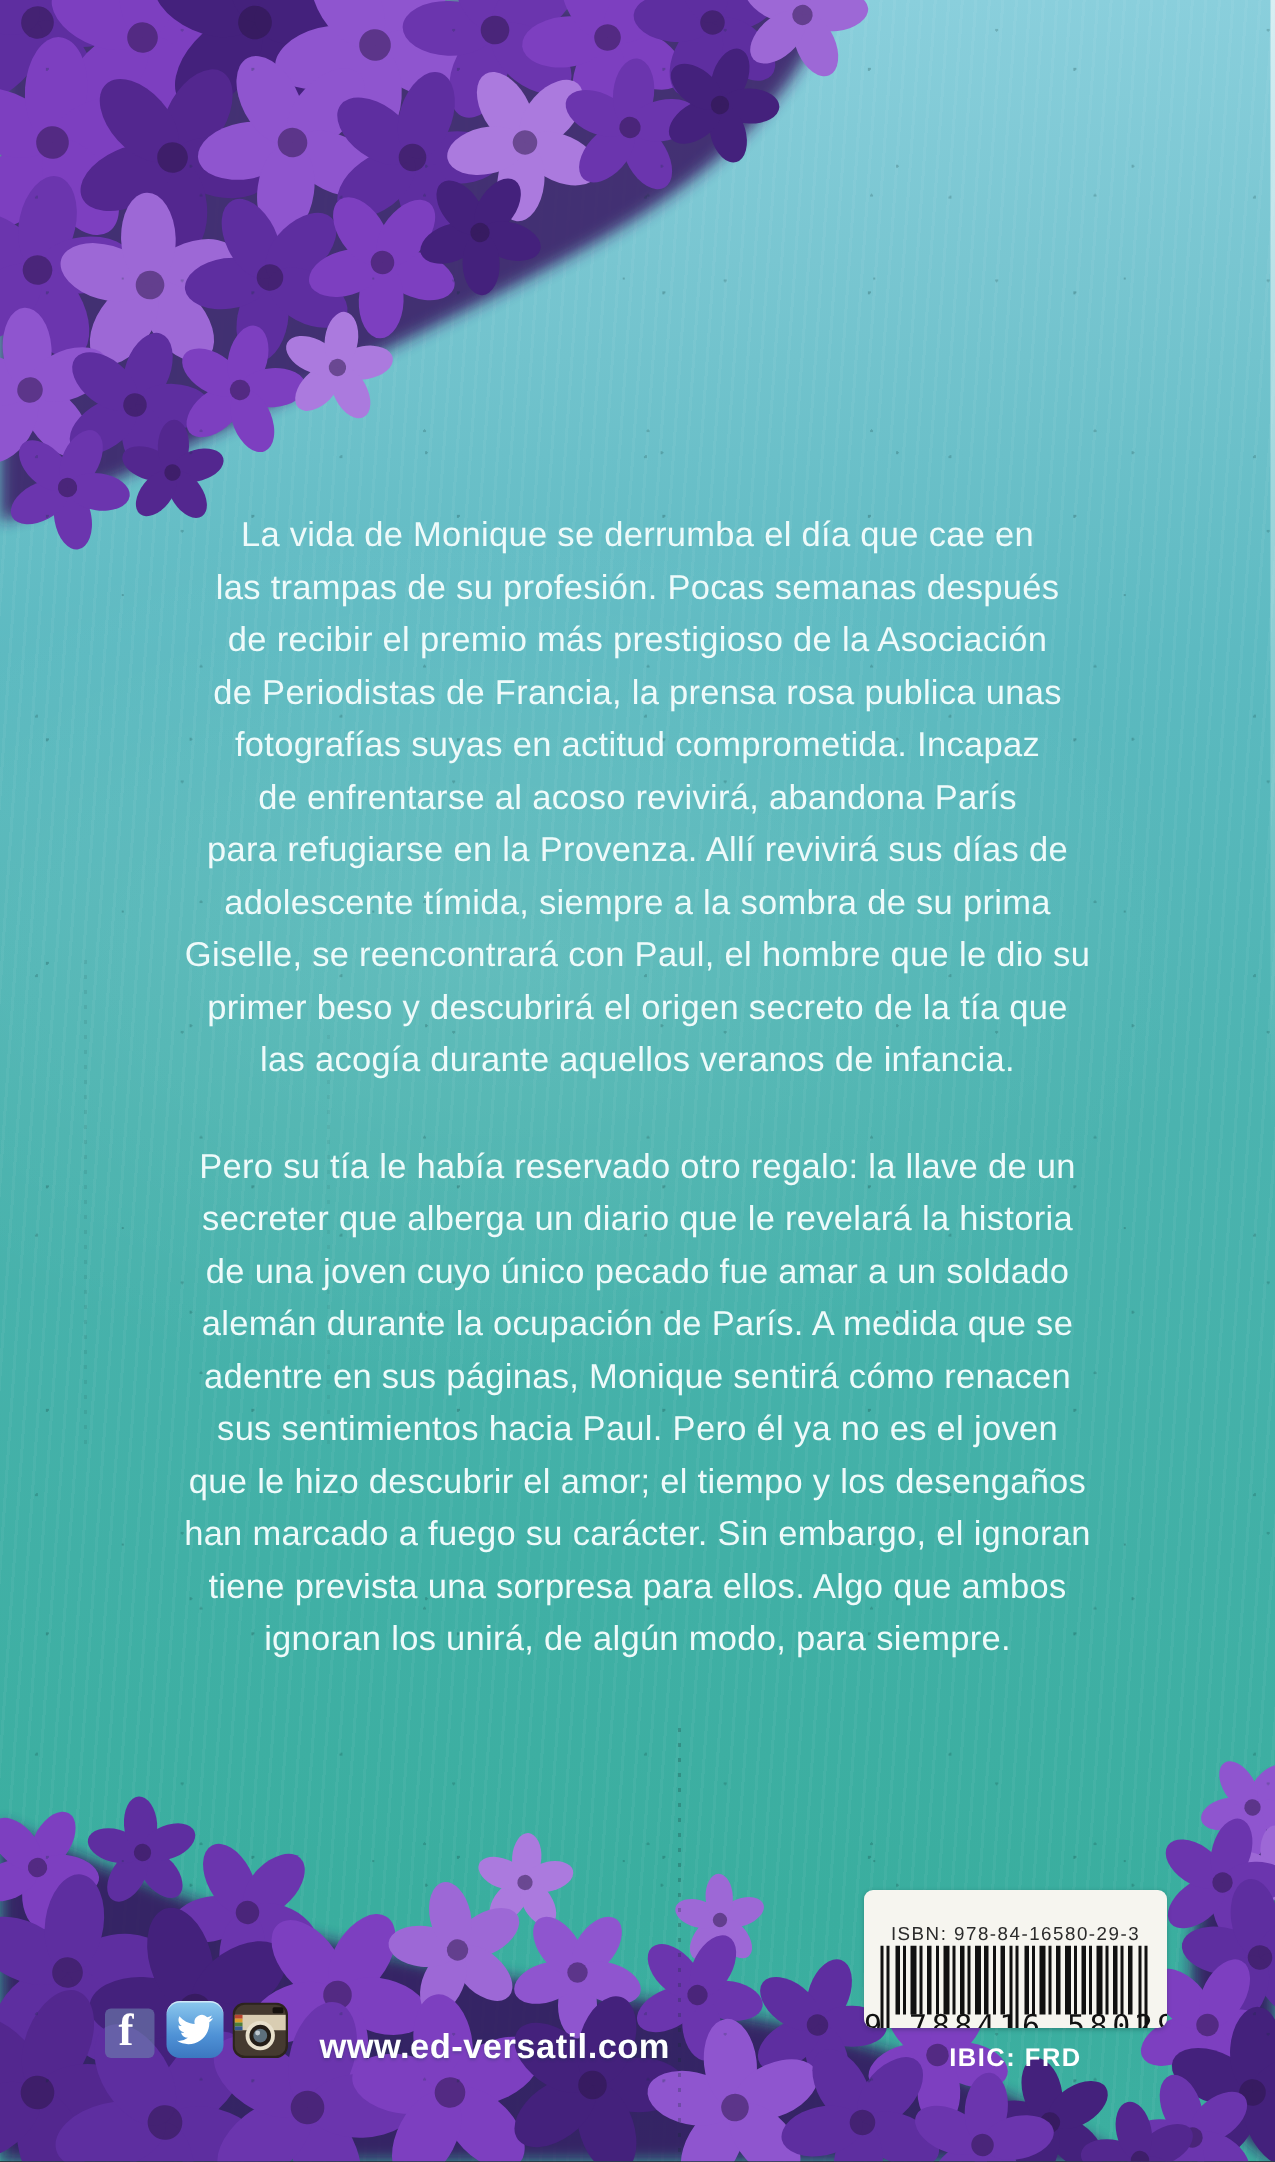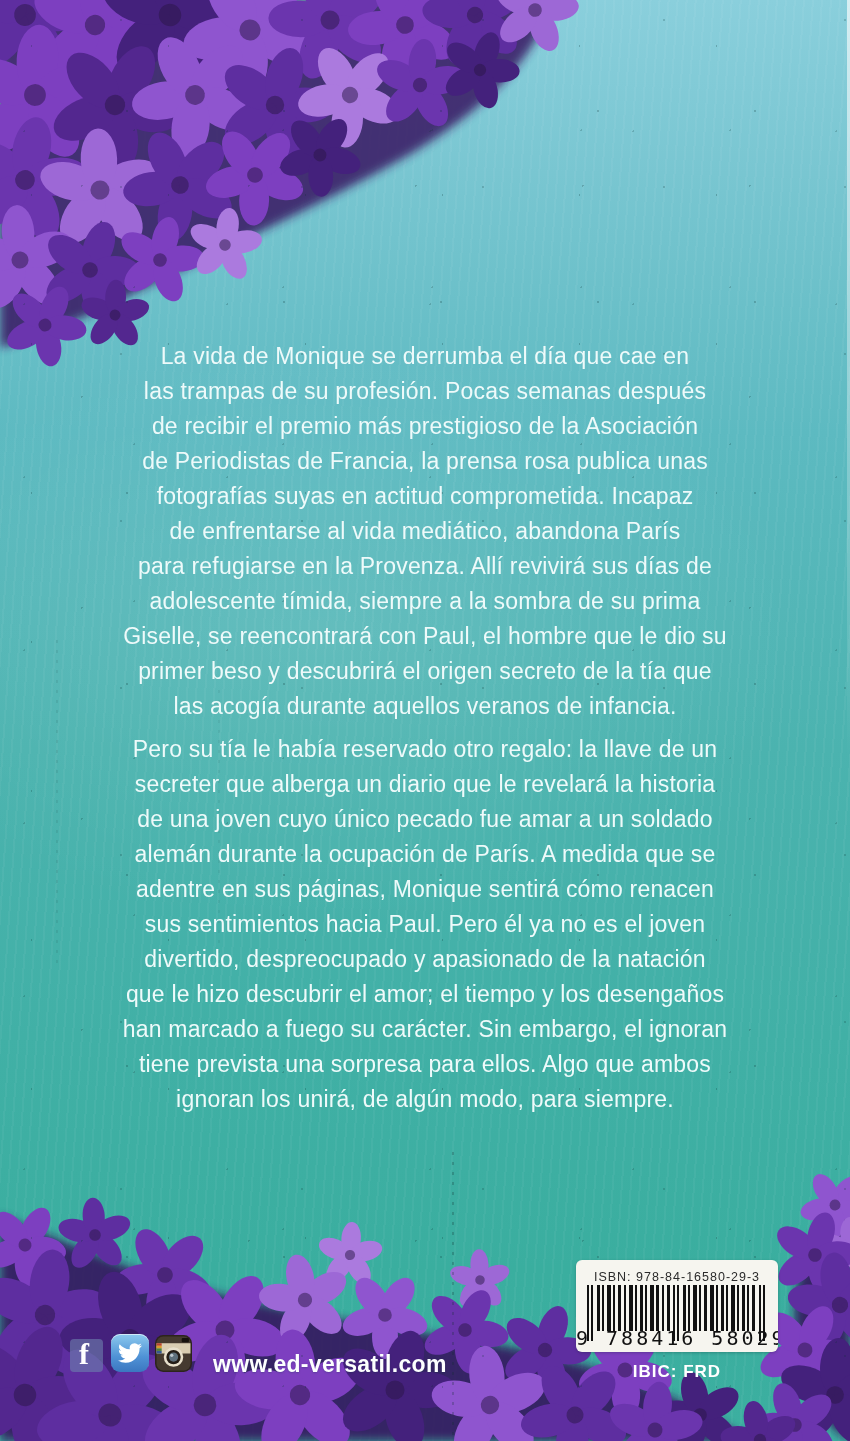--- a/index.html
+++ b/index.html
@@ -26,26 +26,26 @@
   .crease.c3{left:218px;top:690px;height:280px;opacity:.18;}
   .edge-right{position:absolute;right:0;top:0;width:3px;height:760px;
     background:linear-gradient(180deg,rgba(255,255,255,.65),rgba(255,255,255,0));pointer-events:none;}
 
   .flowers{position:absolute;inset:0;width:850px;height:1441px;}
 
   .blurb{position:absolute;left:0;top:339px;width:850px;color:#eefafa;
     font-size:23px;letter-spacing:.2px;text-align:center;}
   .para{width:700px;margin:0 auto;}
   .para .line{line-height:35px;white-space:nowrap;}
-  .para2{margin-top:8px;}
+  .para2{margin-top:36px;}
 
   .barcode-label{position:absolute;left:576px;top:1260px;width:202px;height:92px;
     background:#f6f5ef;border-radius:6px;box-shadow:0 1px 3px rgba(0,30,30,.25);
     text-align:center;overflow:hidden;}
-  .isbn{font-size:12.5px;color:#2b2b2b;letter-spacing:1px;margin-top:10px;white-space:nowrap;}
+  .isbn{font-size:12.5px;color:#2b2b2b;letter-spacing:1px;margin-top:22px;white-space:nowrap;}
   .barcode-svg{display:block;margin:1px auto 0;}
   .digits{font-size:20px;color:#111;letter-spacing:3px;margin-top:-15px;white-space:nowrap;
     font-family:"DejaVu Sans Mono","Liberation Mono",monospace;}
   .ibic{position:absolute;left:576px;top:1362px;width:202px;text-align:center;
     color:#ffffff;font-weight:bold;font-size:17px;letter-spacing:1px;}
 
   .icon{position:absolute;}
   .fb-icon{left:70px;top:1339px;width:33px;height:33px;border-radius:4px;
     background:rgba(108,128,172,.62);overflow:hidden;}
   .fb-icon span{position:absolute;left:9px;top:-2px;color:#fff;font-weight:bold;font-size:30px;
@@ -154,35 +154,34 @@
   <div class="crease c3"></div>
   <div class="edge-right"></div>
 
   <div class="blurb">
     <div class="para para1">
         <div class="line">La vida de Monique se derrumba el día que cae en</div>
         <div class="line">las trampas de su profesión. Pocas semanas después</div>
         <div class="line">de recibir el premio más prestigioso de la Asociación</div>
         <div class="line">de Periodistas de Francia, la prensa rosa publica unas</div>
         <div class="line">fotografías suyas en actitud comprometida. Incapaz</div>
-        <div class="line">de enfrentarse al vida mediático, abandona París</div>
+        <div class="line">de enfrentarse al acoso revivirá, abandona París</div>
         <div class="line">para refugiarse en la Provenza. Allí revivirá sus días de</div>
         <div class="line">adolescente tímida, siempre a la sombra de su prima</div>
         <div class="line">Giselle, se reencontrará con Paul, el hombre que le dio su</div>
         <div class="line">primer beso y descubrirá el origen secreto de la tía que</div>
         <div class="line">las acogía durante aquellos veranos de infancia.</div>
       </div>
     <div class="para para2">
         <div class="line">Pero su tía le había reservado otro regalo: la llave de un</div>
         <div class="line">secreter que alberga un diario que le revelará la historia</div>
         <div class="line">de una joven cuyo único pecado fue amar a un soldado</div>
         <div class="line">alemán durante la ocupación de París. A medida que se</div>
         <div class="line">adentre en sus páginas, Monique sentirá cómo renacen</div>
         <div class="line">sus sentimientos hacia Paul. Pero él ya no es el joven</div>
-        <div class="line">divertido, despreocupado y apasionado de la natación</div>
         <div class="line">que le hizo descubrir el amor; el tiempo y los desengaños</div>
         <div class="line">han marcado a fuego su carácter. Sin embargo, el ignoran</div>
         <div class="line">tiene prevista una sorpresa para ellos. Algo que ambos</div>
         <div class="line">ignoran los unirá, de algún modo, para siempre.</div>
       </div>
   </div>
 
   <div class="barcode-label">
     <div class="isbn">ISBN: 978-84-16580-29-3</div>
     <svg class="barcode-svg" width="184" height="56" viewBox="0 0 184 56">

